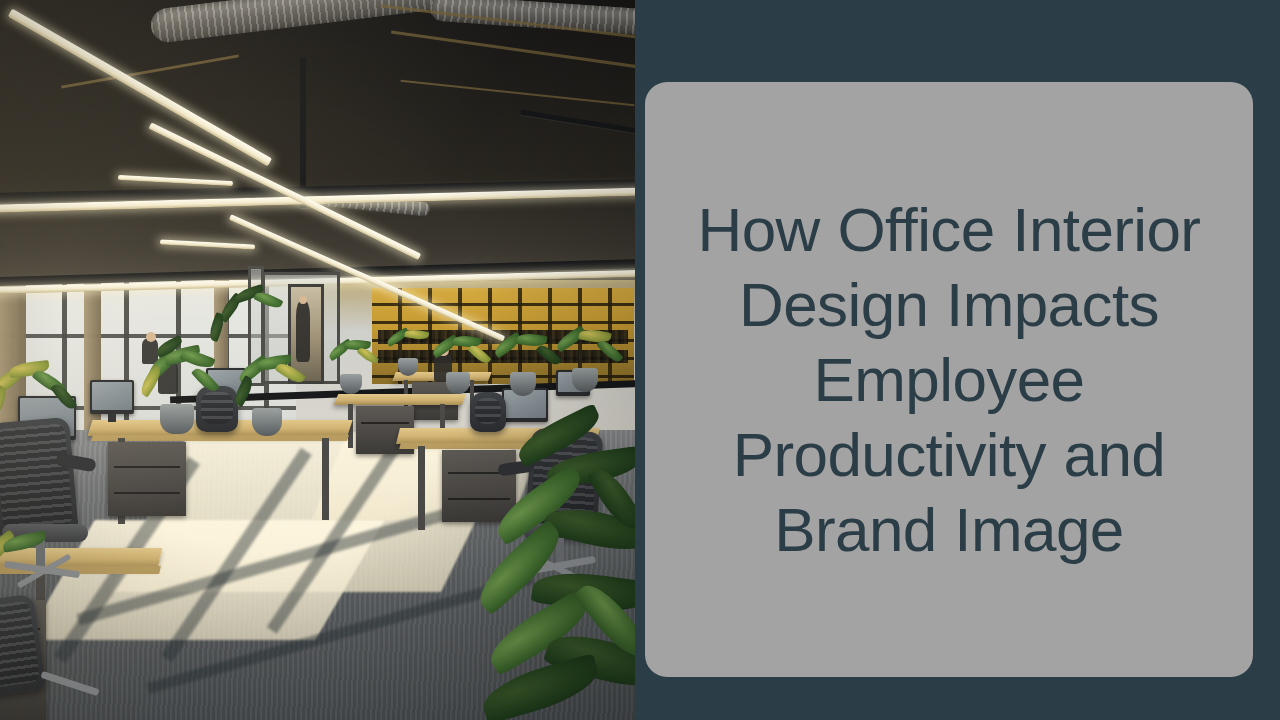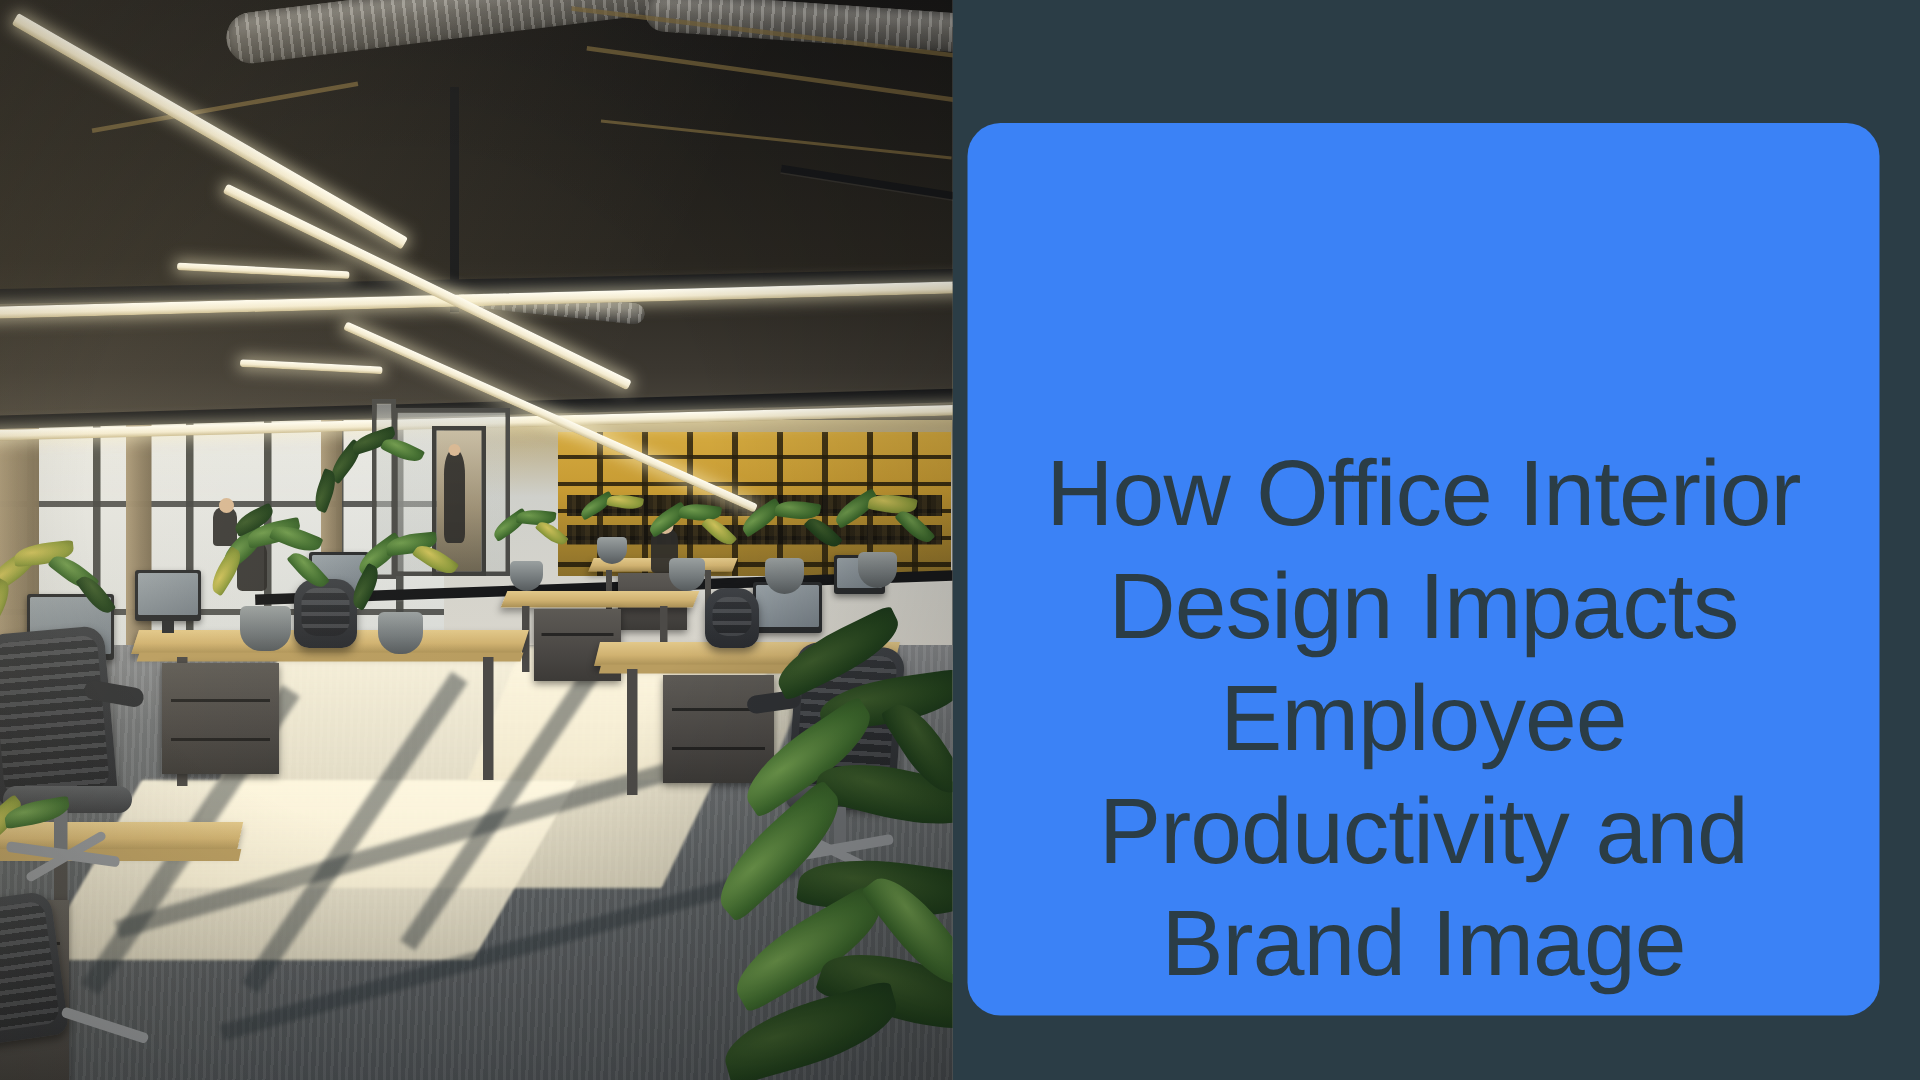--- a/index.html
+++ b/index.html
@@ -312,24 +312,24 @@
     pointer-events: none;
   }
 
   
   .title-card {
     position: absolute;
     left: 645px;
     top: 82px;
     width: 608px;
     height: 595px;
-    background: #3b82f6;
+    background: #a3a3a3;
     border-radius: 22px;
     display: flex;
-    align-items: flex-end;
+    align-items: center;
     justify-content: center;
     box-sizing: border-box;
     padding: 10px 26px;
   }
   .title-text {
     margin: 0;
     color: #2b3d46;
     font-family: "Liberation Sans", sans-serif;
     font-size: 62px;
     line-height: 75px;

